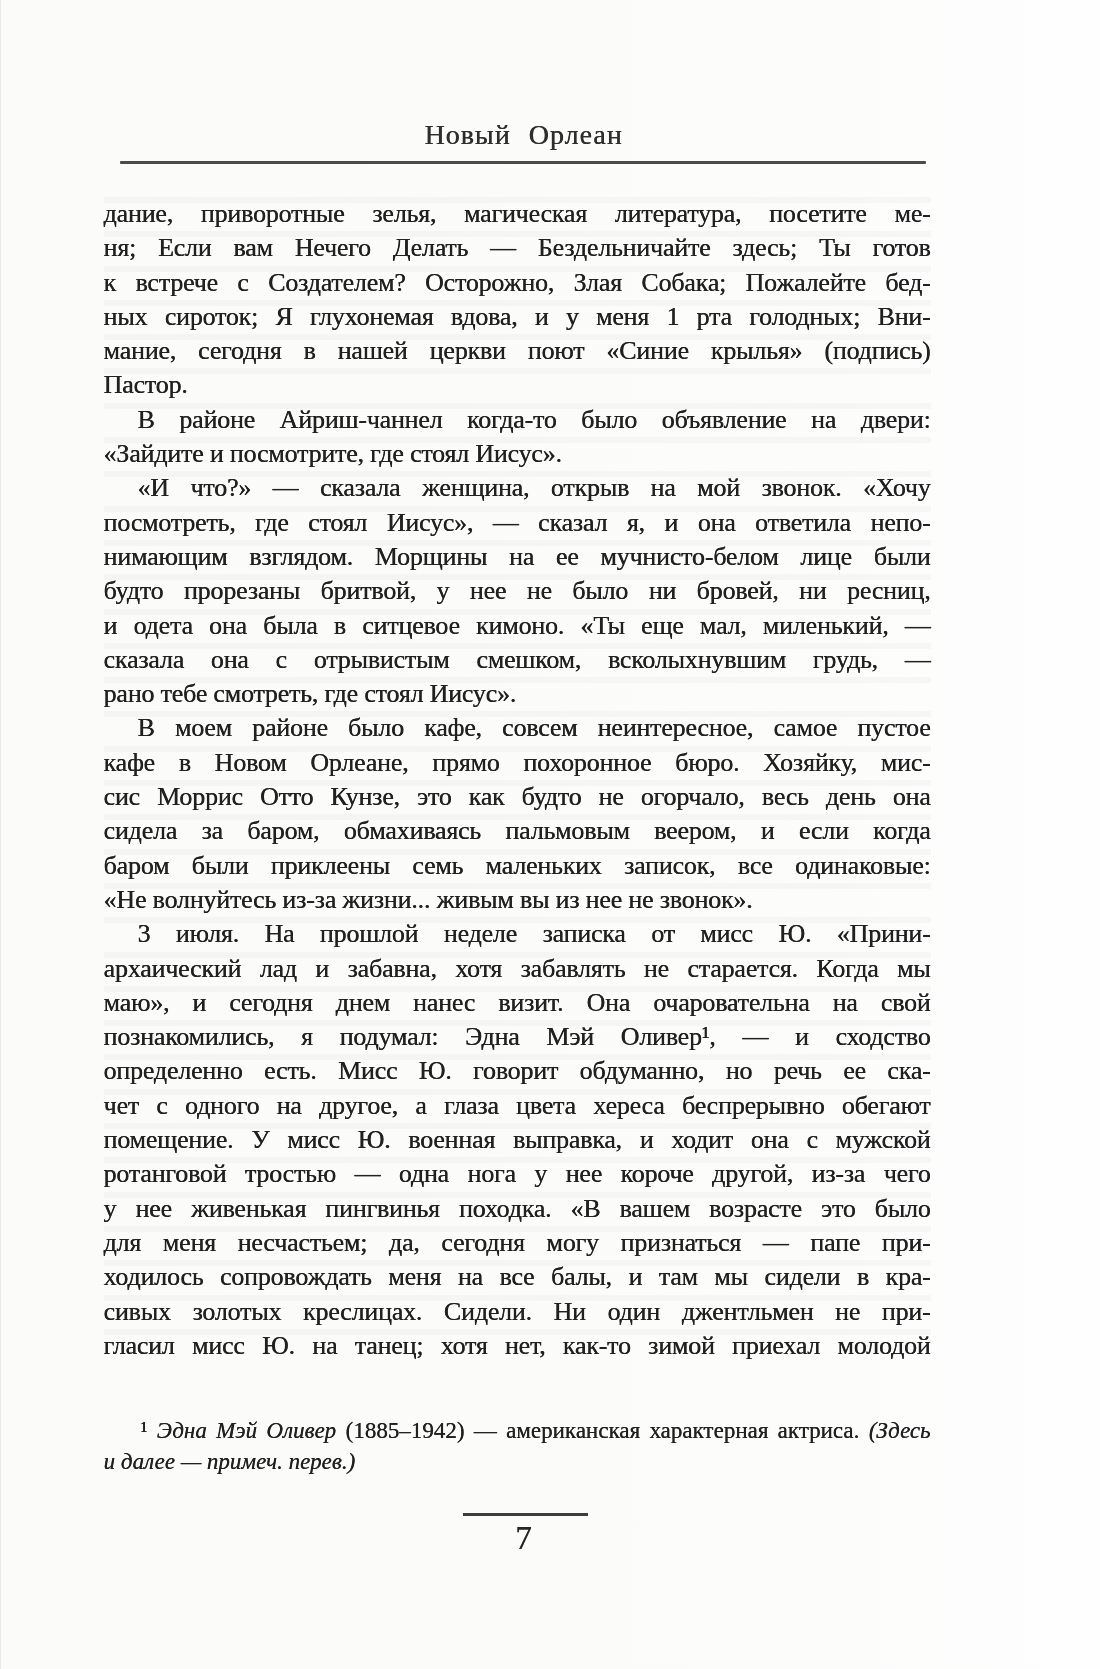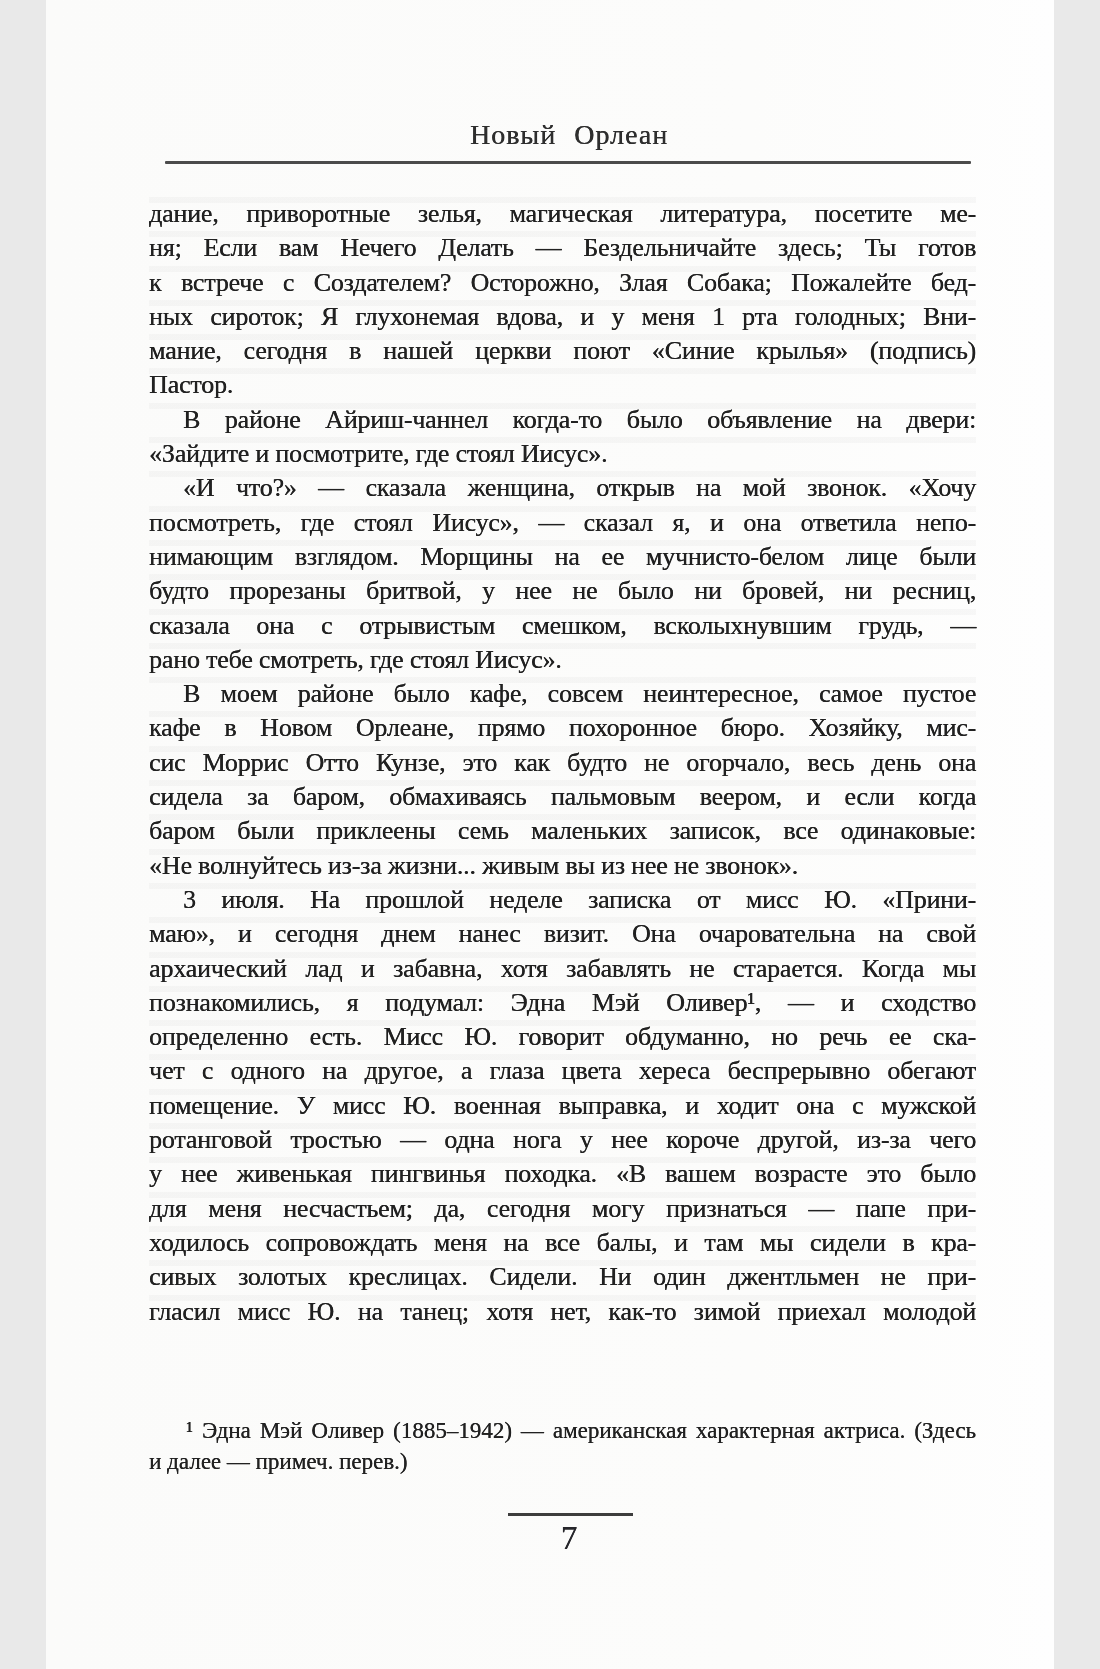--- a/index.html
+++ b/index.html
@@ -1,18 +1,18 @@
 <!DOCTYPE html>
 <html><head>
 <meta charset="utf-8">
 <style>
   html,body{margin:0;padding:0;background:#e9e9e9;}
   .page{
     position:relative;
-    width:1008px;height:1669px;
+    width:1099px;height:1669px;
     margin:0 auto;
     background:linear-gradient(to right,#fbfbfa 0%,#fcfcfb 70%,#fefefe 100%);
     font-family:"Liberation Serif","DejaVu Serif",serif;
     color:#212121;
     overflow:hidden;
   }
   .running-title{
     position:absolute;top:118px;left:523px;
     transform:translateX(-50%);
     font-size:28px;line-height:34px;
@@ -41,21 +41,21 @@
   .ind{text-indent:34px;}
   .footnote{
     position:absolute;left:103px;top:1415px;width:827px;
     font-size:23px;
     text-shadow:0.25px 0 0 currentColor;
   }
   .fline{
     min-height:31px;line-height:31px;
   }
   .fline.ind{text-indent:37px;}
-  .i{}
+  .i{font-style:italic;}
   .page-number-rule{
     position:absolute;left:462px;top:1513px;
     width:125px;height:3px;background:#3d3d3d;
   }
   .page-number{
     position:absolute;left:523px;top:1520px;
     transform:translateX(-50%);
     font-size:33px;line-height:36px;color:#26262b;
     text-shadow:0.3px 0 0 currentColor;
   }
@@ -73,31 +73,32 @@
       <div class="line j">к встрече с Создателем? Осторожно, Злая Собака; Пожалейте бед-</div>
       <div class="line j">ных сироток; Я глухонемая вдова, и у меня 1 рта голодных; Вни-</div>
       <div class="line j">мание, сегодня в нашей церкви поют «Синие крылья» (подпись)</div>
       <div class="line">Пастор.</div>
       <div class="line j ind">В районе Айриш-чаннел когда-то было объявление на двери:</div>
       <div class="line">«Зайдите и посмотрите, где стоял Иисус».</div>
       <div class="line j ind">«И что?» — сказала женщина, открыв на мой звонок. «Хочу</div>
       <div class="line j">посмотреть, где стоял Иисус», — сказал я, и она ответила непо-</div>
       <div class="line j">нимающим взглядом. Морщины на ее мучнисто-белом лице были</div>
       <div class="line j">будто прорезаны бритвой, у нее не было ни бровей, ни ресниц,</div>
+      <div class="line j">и одета она была в ситцевое кимоно. «Ты еще мал, миленький, —</div>
       <div class="line j">сказала она с отрывистым смешком, всколыхнувшим грудь, —</div>
       <div class="line">рано тебе смотреть, где стоял Иисус».</div>
       <div class="line j ind">В моем районе было кафе, совсем неинтересное, самое пустое</div>
       <div class="line j">кафе в Новом Орлеане, прямо похоронное бюро. Хозяйку, мис-</div>
       <div class="line j">сис Моррис Отто Кунзе, это как будто не огорчало, весь день она</div>
       <div class="line j">сидела за баром, обмахиваясь пальмовым веером, и если когда</div>
       <div class="line j">баром были приклеены семь маленьких записок, все одинаковые:</div>
       <div class="line">«Не волнуйтесь из-за жизни... живым вы из нее не звонок».</div>
       <div class="line j ind">3 июля. На прошлой неделе записка от мисс Ю. «Прини-</div>
+      <div class="line j">архаический лад и забавна, хотя забавлять не старается. Когда мы</div>
       <div class="line j">маю», и сегодня днем нанес визит. Она очаровательна на свой</div>
-      <div class="line j">архаический лад и забавна, хотя забавлять не старается. Когда мы</div>
       <div class="line j">познакомились, я подумал: Эдна Мэй Оливер¹, — и сходство</div>
       <div class="line j">определенно есть. Мисс Ю. говорит обдуманно, но речь ее ска-</div>
       <div class="line j">чет с одного на другое, а глаза цвета хереса беспрерывно обегают</div>
       <div class="line j">помещение. У мисс Ю. военная выправка, и ходит она с мужской</div>
       <div class="line j">ротанговой тростью — одна нога у нее короче другой, из-за чего</div>
       <div class="line j">у нее живенькая пингвинья походка. «В вашем возрасте это было</div>
       <div class="line j">для меня несчастьем; да, сегодня могу признаться — папе при-</div>
       <div class="line j">ходилось сопровождать меня на все балы, и там мы сидели в кра-</div>
       <div class="line j">сивых золотых креслицах. Сидели. Ни один джентльмен не при-</div>
       <div class="line j">гласил мисс Ю. на танец; хотя нет, как-то зимой приехал молодой</div>

